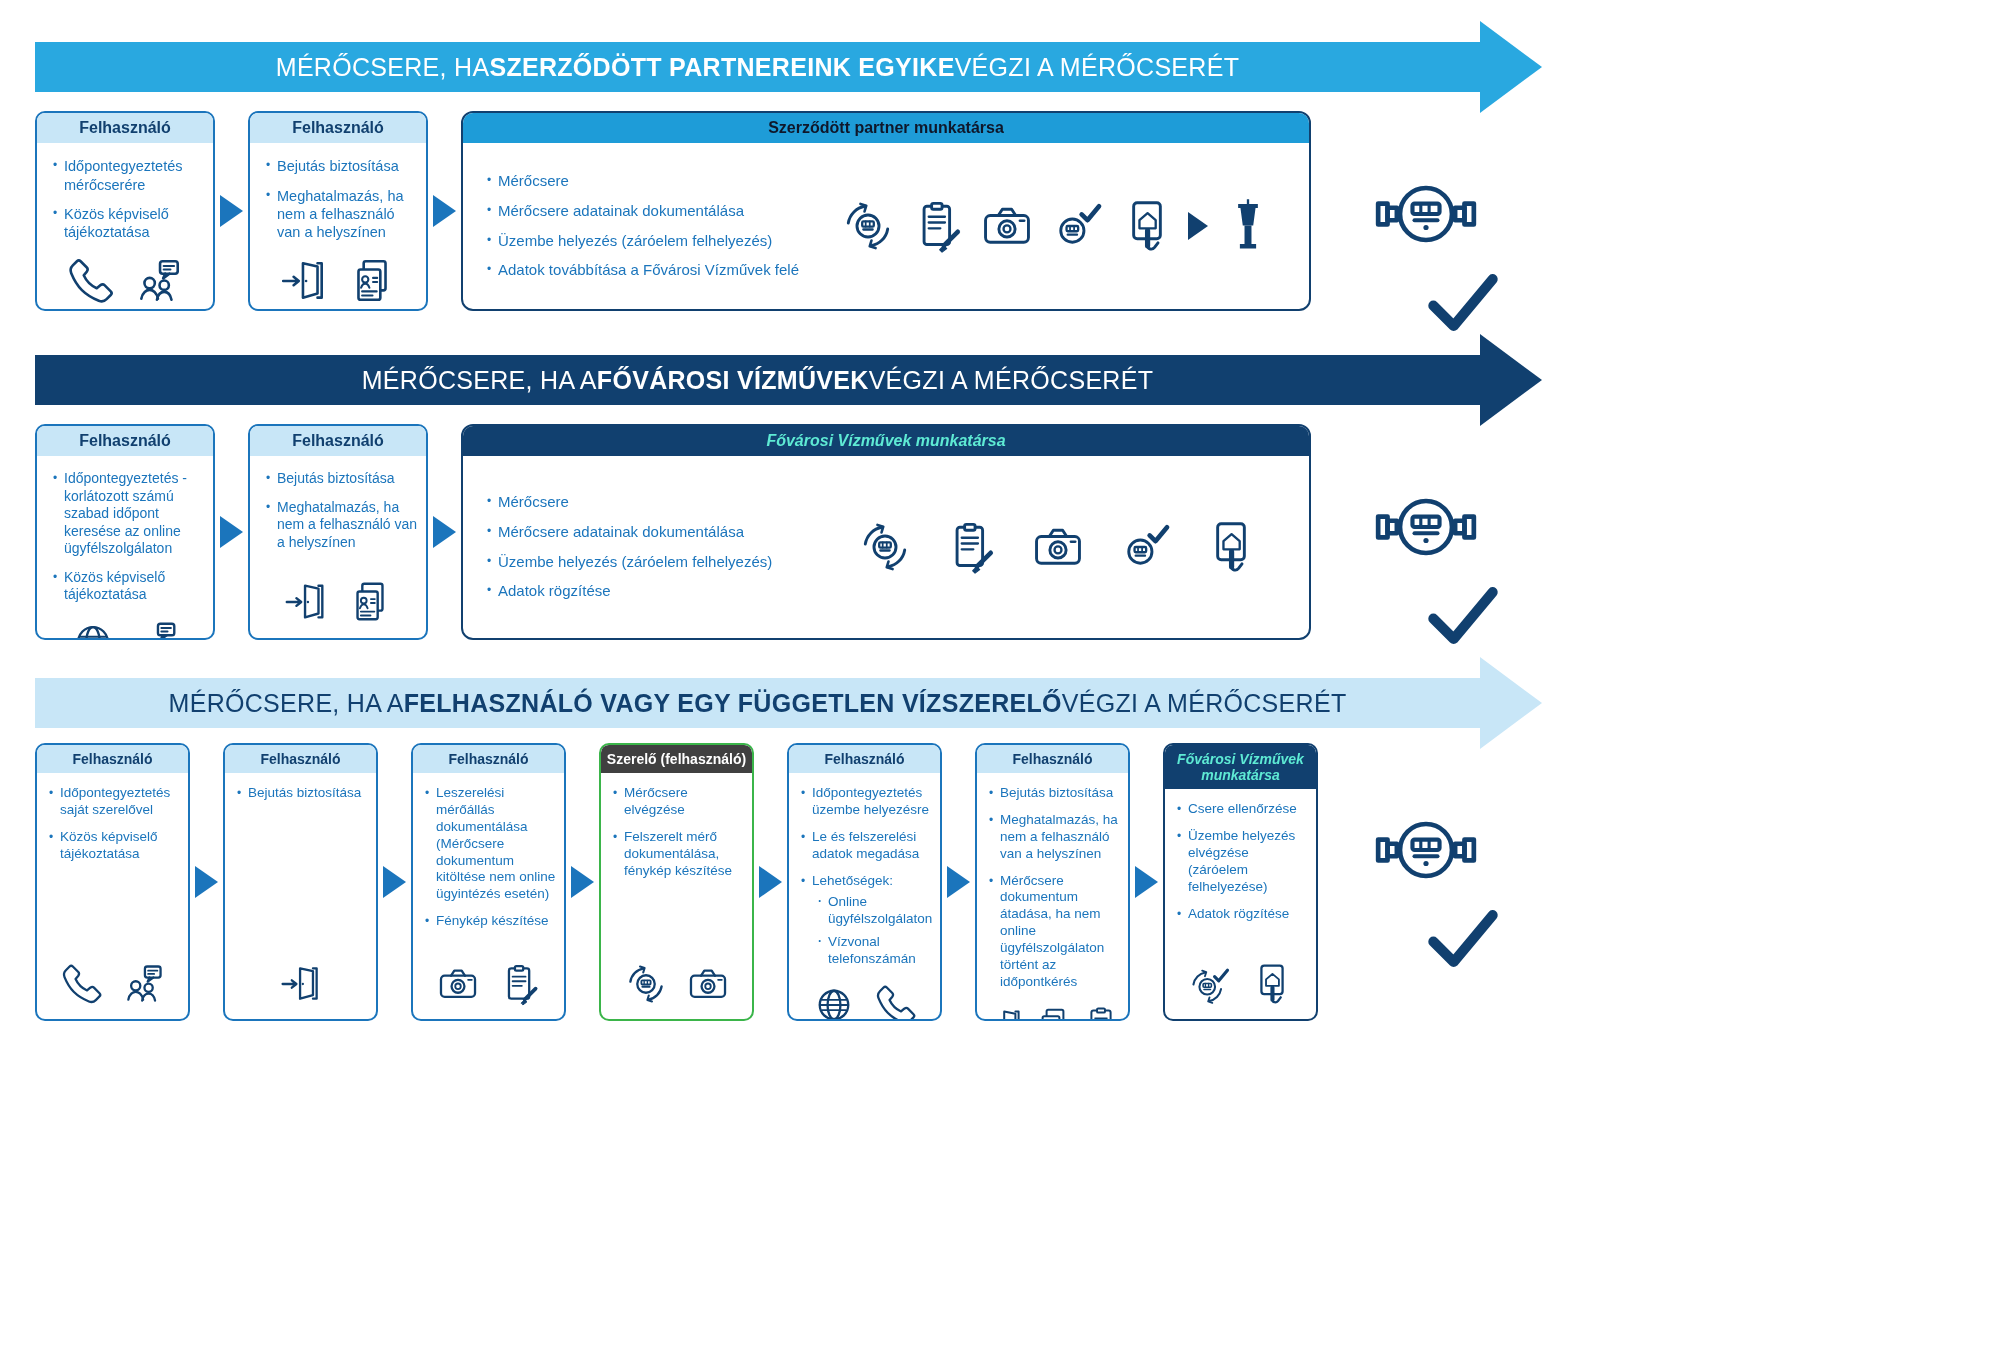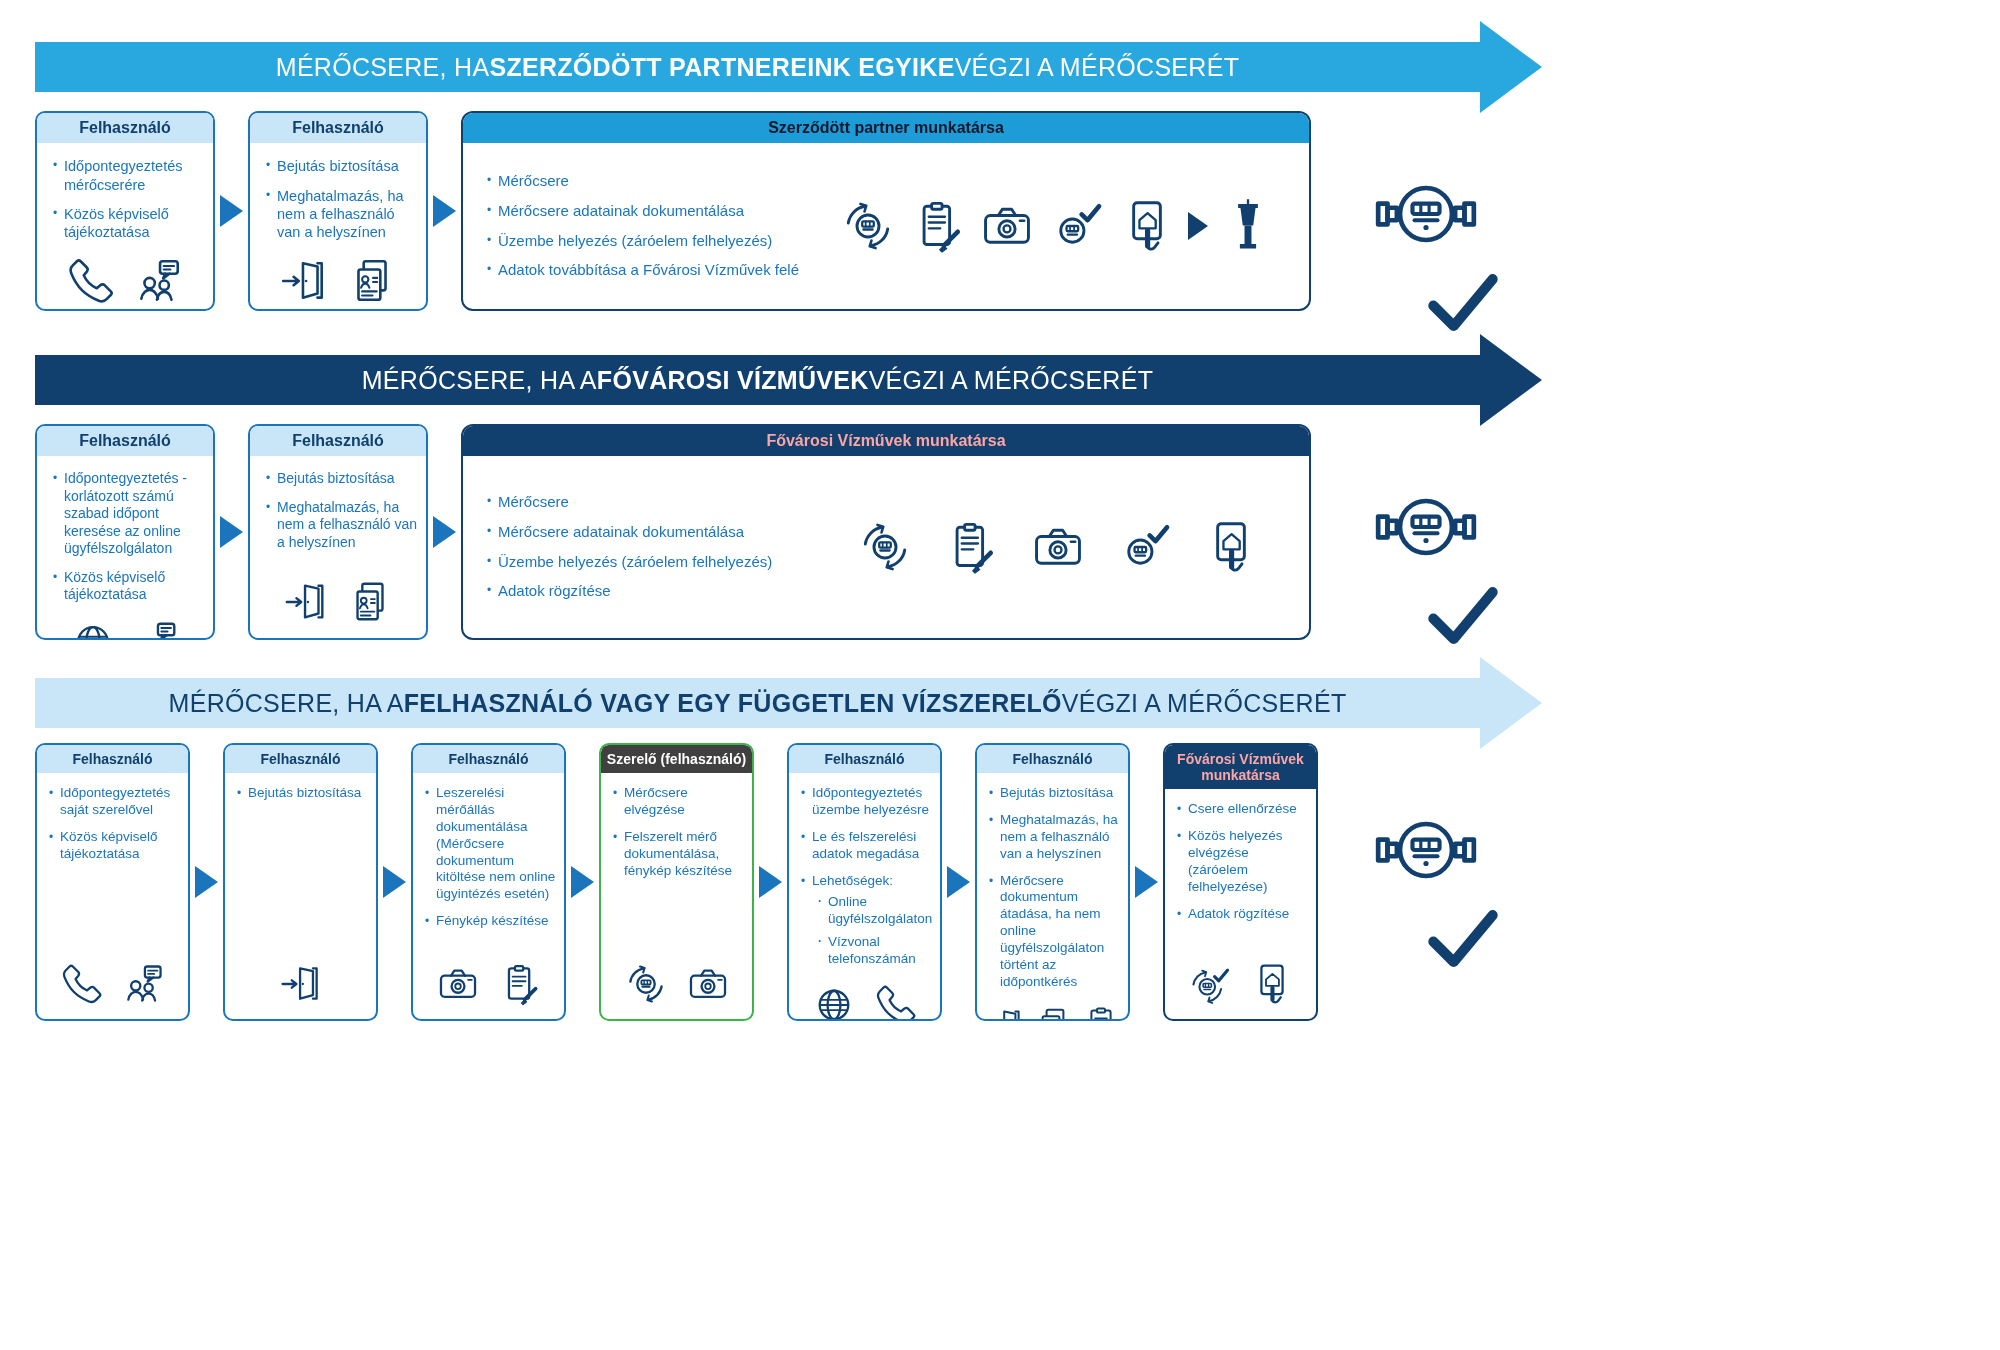--- a/index.html
+++ b/index.html
@@ -30,21 +30,21 @@
   .wide{width:850px;border-color:#11406F;border-radius:12px;}
   .navy-border{border-color:#11406F}.green-border{border-color:#3BB54A}
 
   .flow-arrow{align-self:center;width:0;height:0;border-top:16px solid transparent;
     border-bottom:16px solid transparent;border-left:23px solid #1B75BC;margin:0 5px;flex:none;}
 
   .card-header{padding:6px 4px;text-align:center;font-weight:bold;font-size:16px;line-height:1.15;
     border-radius:7px 7px 0 0;flex:none;}
   .hdr-light{background:#C8E6F7;color:#11406F;}
   .hdr-mid{background:#1E9CD8;color:#0f172a;}
-  .hdr-navy{background:#11406F;color:#fca5a5;}
+  .hdr-navy{background:#11406F;color:#5eead4;font-style:italic;}
   .hdr-green{background:#404040;color:#fff;font-size:13px;}
   .row3 .card-header{font-size:14px;padding:6px 2px;}
 
   .bullets{list-style:none;margin:0;padding:14px 8px 6px 16px;display:flex;flex-direction:column;gap:11px;}
   .bullets li{position:relative;padding-left:11px;color:#1B75BC;font-size:14.5px;line-height:1.25;}
   .bullets li::before{content:"•";position:absolute;left:0;top:1px;font-size:12px;}
   .row2 .bullets li{font-size:14px;}
   .row3 .bullets{gap:10px;padding:12px 6px 6px 12px;}
   .row3 .bullets li{font-size:13.5px;}
   .subs{list-style:none;margin:5px 0 0 0;padding:0 0 0 6px;display:flex;flex-direction:column;gap:6px;}
@@ -483,21 +483,21 @@
             <use href="#i-clip"></use>
           </svg>
       </div>
     </div>
     <div class="flow-arrow"></div>
 
     <div class="card w155 navy-border">
       <div class="card-header hdr-navy">Fővárosi Vízművek munkatársa</div>
       <ul class="bullets">
         <li>Csere ellenőrzése</li>
-        <li>Közös helyezés elvégzése (záróelem felhelyezése)</li>
+        <li>Üzembe helyezés elvégzése (záróelem felhelyezése)</li>
         <li>Adatok rögzítése</li>
       </ul>
       <div class="icons">
         <svg class="ic">
             <use href="#i-swapcheck"></use>
           </svg>
         <svg class="ic">
             <use href="#i-tablet"></use>
           </svg>
       </div>

